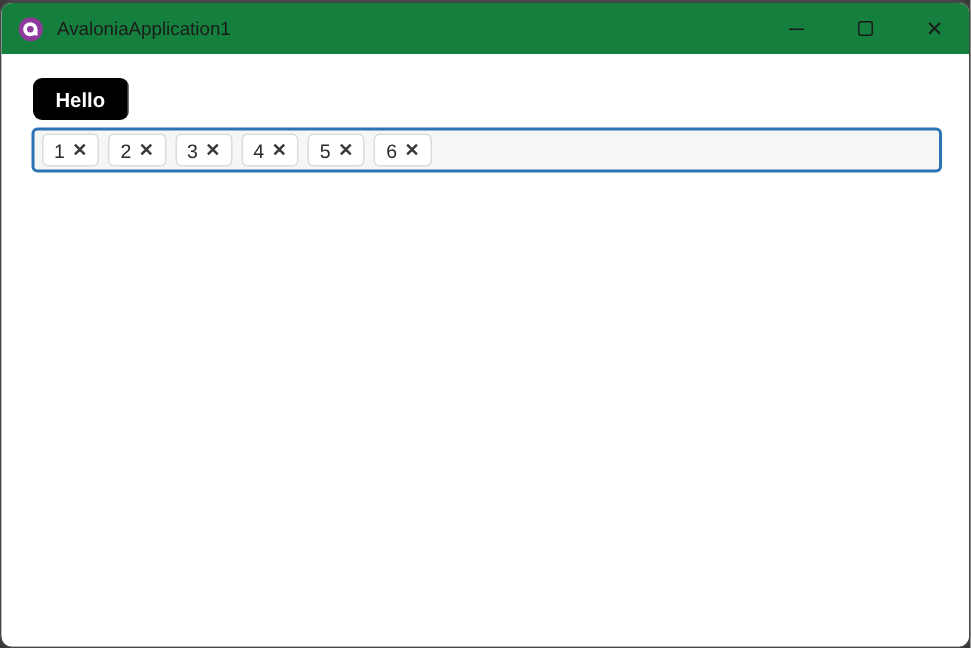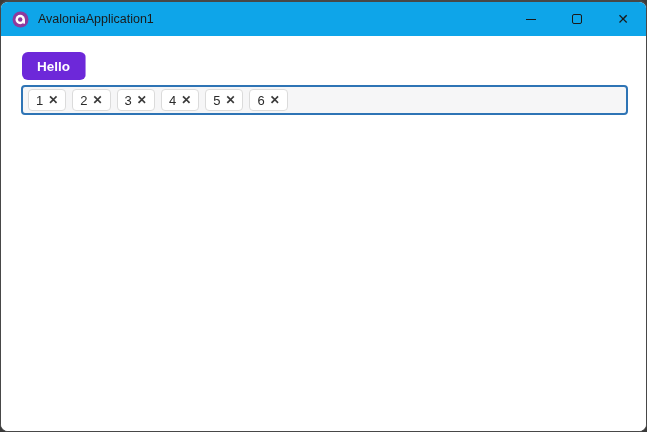--- a/index.html
+++ b/index.html
@@ -15,21 +15,21 @@
     position: absolute; inset: 0;
     background: #FFFFFF;
     border: 1px solid #474747;
     border-top-width: 2px;
     border-radius: 8px;
     overflow: hidden;
   }
   
   .titlebar {
     height: 34px;
-    background: #0ea5e9;
+    background: #15803d;
     display: flex;
     align-items: center;
     padding-left: 11px;
   }
   .app-icon { width: 17px; height: 17px; flex: 0 0 auto; display: block; }
   .window-title {
     margin-left: 9px;
     font-size: 12.5px;
     color: #1B1B1B;
     white-space: nowrap;
@@ -55,21 +55,21 @@
     position: relative;
     height: calc(100% - 34px);
     background: #FFFFFF;
   }
   .segmented {
     position: absolute;
     left: 21px; top: 16px;
     height: 28px;
     display: inline-flex;
     align-items: stretch;
-    background: #6d28d9;
+    background: #000000;
     border-radius: 6px;
     overflow: hidden;
   }
   .segment {
     padding: 0 15px;
     display: flex; align-items: center;
     color: #FFFFFF;
     font-weight: bold;
     font-size: 13.5px;
     background: transparent;

